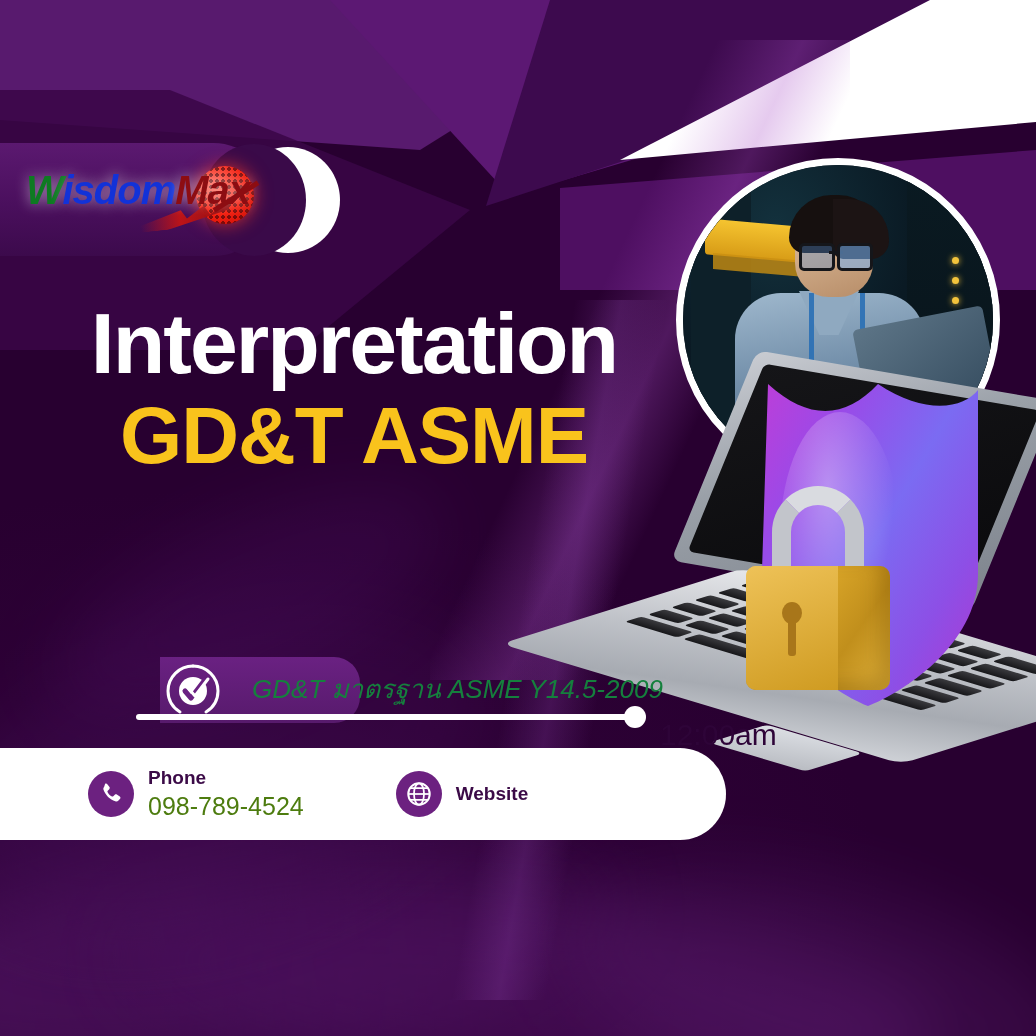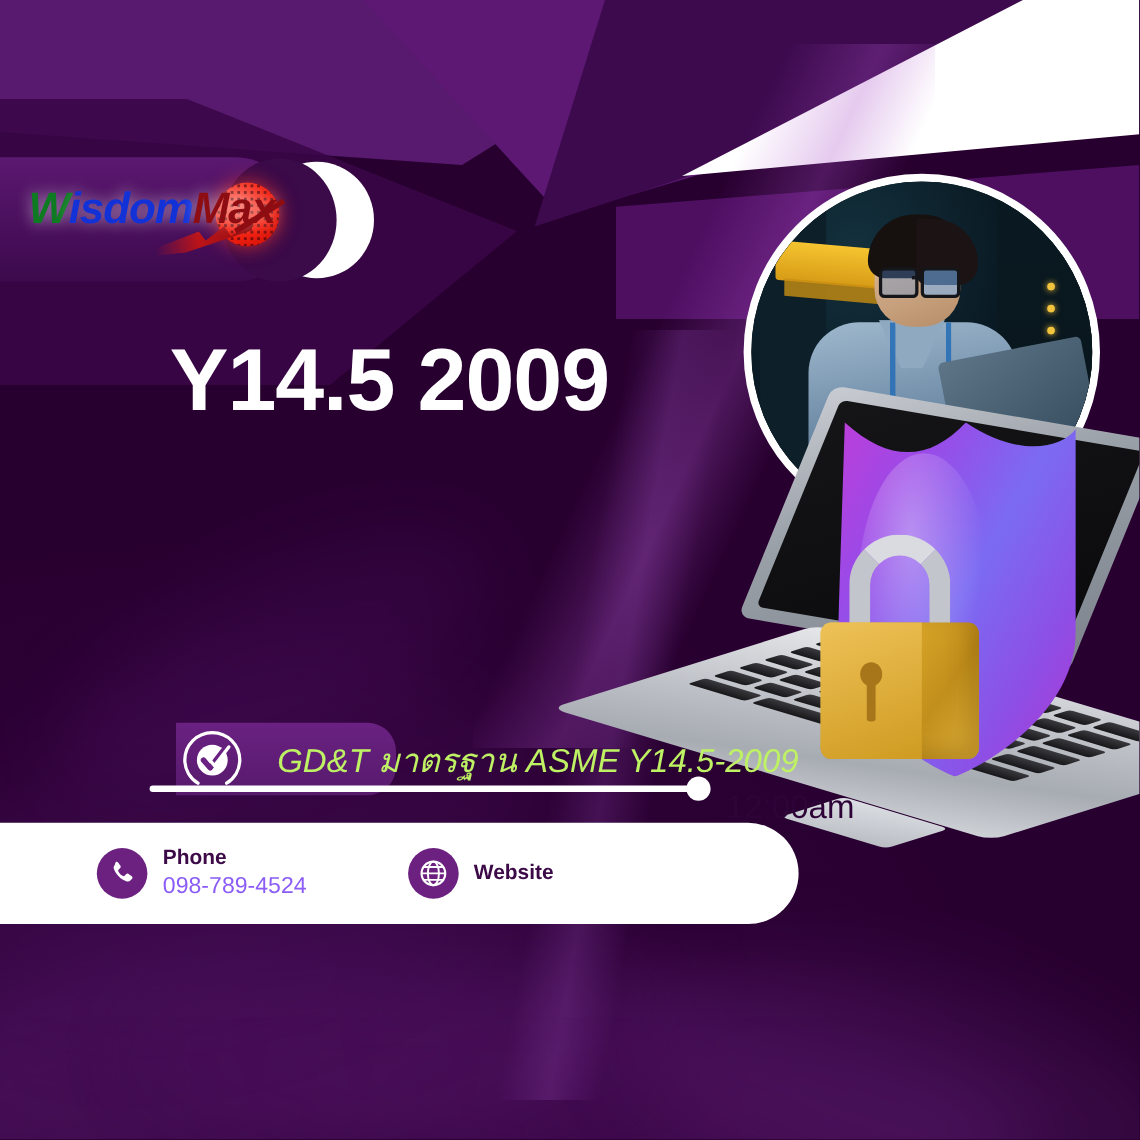--- a/index.html
+++ b/index.html
@@ -146,34 +146,34 @@
   .keyhole{position:absolute;left:36px;top:36px;width:20px;height:22px;border-radius:50%;background:#a8761a;}
   .keyhole:after{content:"";position:absolute;left:6px;top:18px;width:8px;height:36px;background:#a8761a;
      border-radius:0 0 3px 3px;}
 
   
   .sub-band{position:absolute;left:160px;top:657px;width:200px;height:66px;
      background:linear-gradient(180deg,#6a2182,#571a6c);border-radius:0 26px 26px 0;}
   .badge{position:absolute;left:162px;top:660px;width:62px;height:62px;}
   .badge svg{display:block;}
   .sub-text{position:absolute;left:252px;top:668px;width:420px;
-     font-size:30px;font-style:italic;color:#bef264;font-weight:500;white-space:nowrap;}
+     font-size:26px;font-style:italic;color:#15803d;font-weight:500;white-space:nowrap;}
   .sub-line{position:absolute;left:136px;top:714px;width:500px;height:6px;background:#ffffff;border-radius:3px;}
   .sub-dot{position:absolute;left:624px;top:706px;width:22px;height:22px;border-radius:50%;background:#ffffff;}
   .time-text{position:absolute;left:660px;top:718px;font-size:30px;color:#2e0438;white-space:nowrap;}
 
   
   .contact{position:absolute;left:-40px;top:748px;width:766px;height:92px;background:#ffffff;
      border-radius:0 46px 46px 0;display:flex;align-items:center;}
   .citem{display:flex;align-items:center;gap:14px;}
   .citem.phone{margin-left:128px;}
   .citem.web{margin-left:92px;text-align:center;}
   .cicon{width:46px;height:46px;border-radius:50%;background:#6c2180;display:flex;align-items:center;justify-content:center;flex:0 0 auto;}
   .ctitle{font-size:19px;font-weight:bold;color:#3b0a47;line-height:1.25;}
-  .cval{font-size:21px;color:#8b5cf6;line-height:1.3;}
+  .cval{font-size:25px;color:#4d7c0f;line-height:1.3;}
 </style>
 </head>
 <body>
 
 <div id="poster">
 
   <div class="bg-base"></div>
   <div class="wave w1"></div>
   <div class="wave w2"></div>
   <div class="wave w3"></div>
@@ -193,21 +193,22 @@
   <div class="crescent">
     <div class="c-out"></div>
       <div class="c-in"></div>
   </div>
   <div class="dotball"></div>
   <div class="swoosh"></div>
   <div class="logo-text"><span class="lg-w">W</span><span class="lg-isdom">isdom</span><span class="lg-max">Max</span></div>
   <div class="logo-slash"></div>
 
   <div class="headline">
-    <div class="h-l3">Y14.5 2009</div>
+    <div class="h-l1">Interpretation</div>
+    <div class="h-l2">GD&amp;T ASME</div>
   </div>
 
   <div class="photo">
     <div class="ph-bg"></div>
     <div class="ph-rackL"></div>
     <div class="ph-rackR"></div>
     <div class="ph-led" style="top:92px"></div>
     <div class="ph-led" style="top:112px"></div>
     <div class="ph-led" style="top:132px"></div>
     <div class="ph-led" style="top:152px"></div>

